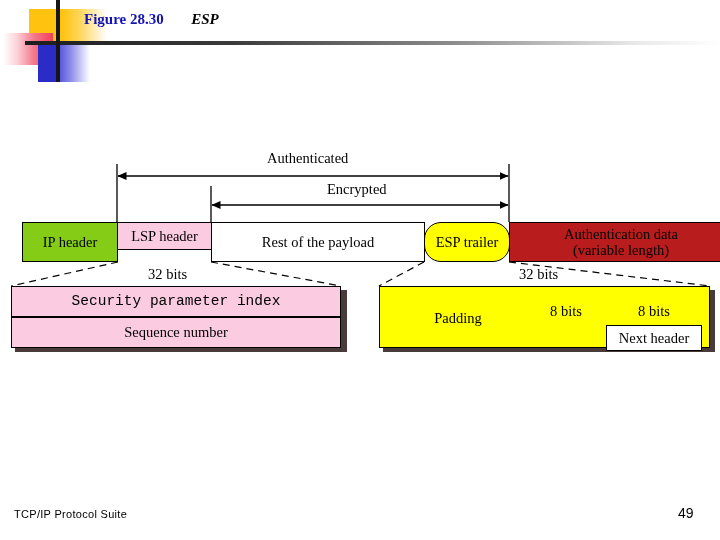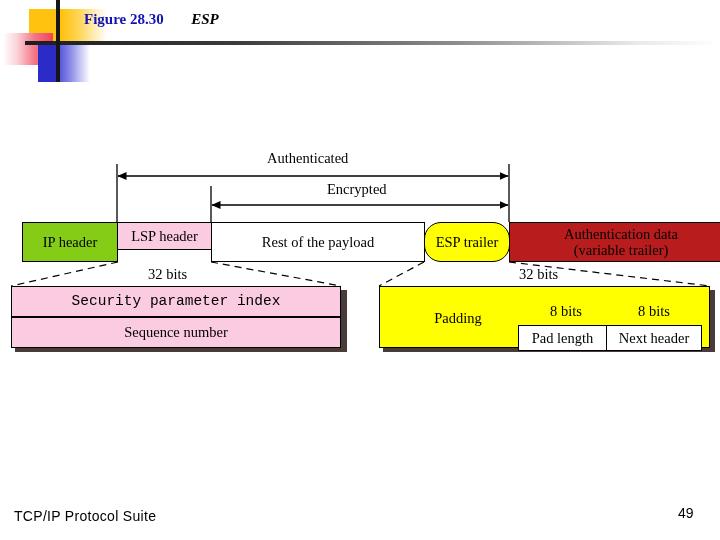--- a/index.html
+++ b/index.html
@@ -73,21 +73,21 @@
     font-family:"Liberation Serif",serif;
     font-size:14.5px;color:#000;
     white-space:nowrap;
     text-align:center;
   }
 
   
   #footer-text{
     position:absolute;left:14px;top:508px;
     font-family:"Liberation Sans",sans-serif;
-    font-size:14px;color:#000;letter-spacing:.3px;
+    font-size:11px;color:#000;letter-spacing:.3px;
   }
   #page-number{
     position:absolute;left:678px;top:505px;
     font-family:"Liberation Sans",sans-serif;
     font-size:14px;color:#000;
   }
 </style>
 </head>
 <body>
 
@@ -139,36 +139,35 @@
   <div class="cell" style="left:22px;top:222px;width:96px;height:40px;background:#84cc16;">IP header</div>
 
   <div class="cell" style="left:117px;top:222px;width:95px;height:28px;background:#FBCBE2;">LSP header</div>
 
   <div class="cell" style="left:211px;top:222px;width:214px;height:40px;background:#FFFFFF;">Rest of the payload</div>
 
   <div class="cell" style="left:424px;top:222px;width:86px;height:40px;background:#FFFF00;border-radius:17px;">ESP trailer</div>
 
   <div class="cell" style="left:509px;top:222px;width:224px;height:40px;background:#b91c1c;flex-direction:column;">
     <span>Authentication data</span>
-    <span>(variable trailer)</span>
+    <span>(variable length)</span>
   </div>
 
   <div class="lbl" style="left:148px;top:266px;">32 bits</div>
   <div class="lbl" style="left:519px;top:266px;">32 bits</div>
 
   <div class="shadow" style="left:15px;top:290px;width:332px;height:62px;"></div>
   <div class="cell" style="left:11px;top:286px;width:330px;height:31px;background:#FBCBE2;font-family:Liberation Mono, monospace;">Security parameter index</div>
   <div class="cell" style="left:11px;top:317px;width:330px;height:31px;background:#FBCBE2;">Sequence number</div>
 
   <div class="shadow" style="left:383px;top:290px;width:332px;height:62px;"></div>
   <div class="cell" style="left:379px;top:286px;width:331px;height:62px;background:#FFFF00;"></div>
 
   <div class="lbl" style="left:398px;top:310px;width:120px;">Padding</div>
 
   <div class="lbl" style="left:524px;top:303px;width:84px;">8 bits</div>
   <div class="lbl" style="left:612px;top:303px;width:84px;">8 bits</div>
 
-  <div class="cell" style="left:518px;top:325px;width:89px;height:26px;background:#FFFFFF;">Pad length</div>
   <div class="cell" style="left:606px;top:325px;width:96px;height:26px;background:#FFFFFF;">Next header</div>
 </div>
 
 <div id="footer-text">TCP/IP Protocol Suite</div>
 <div id="page-number">49</div>
 
 </body></html>

